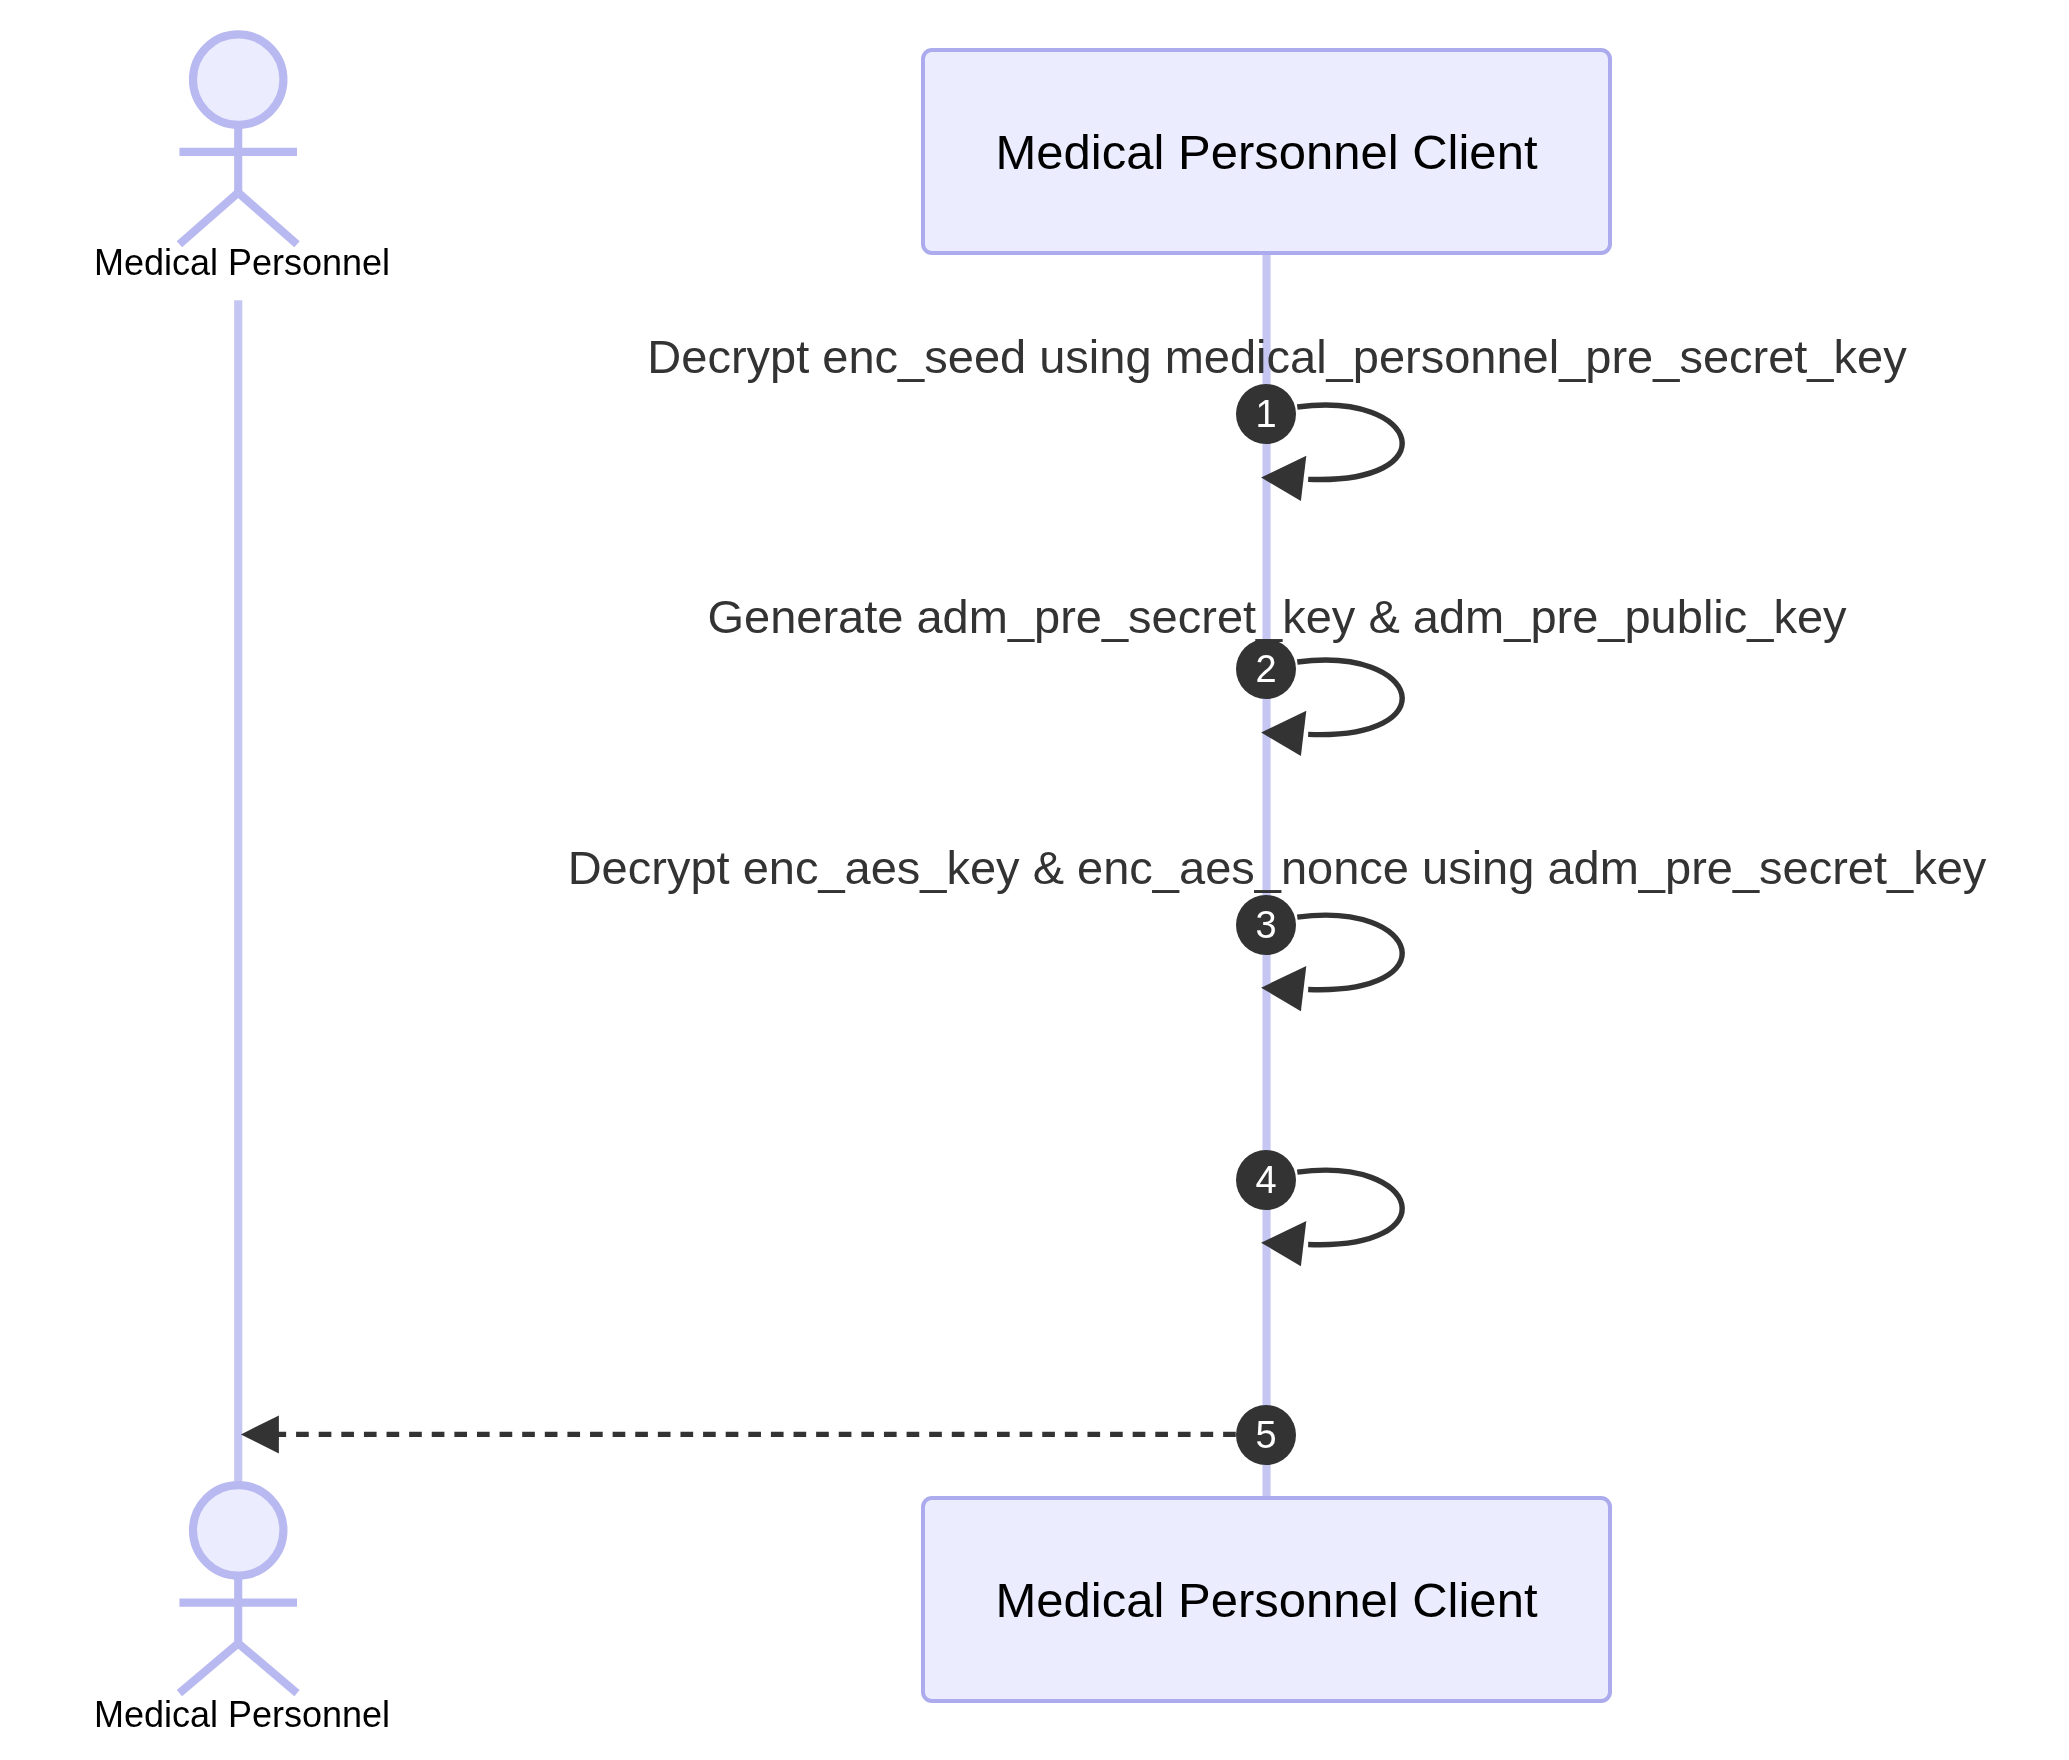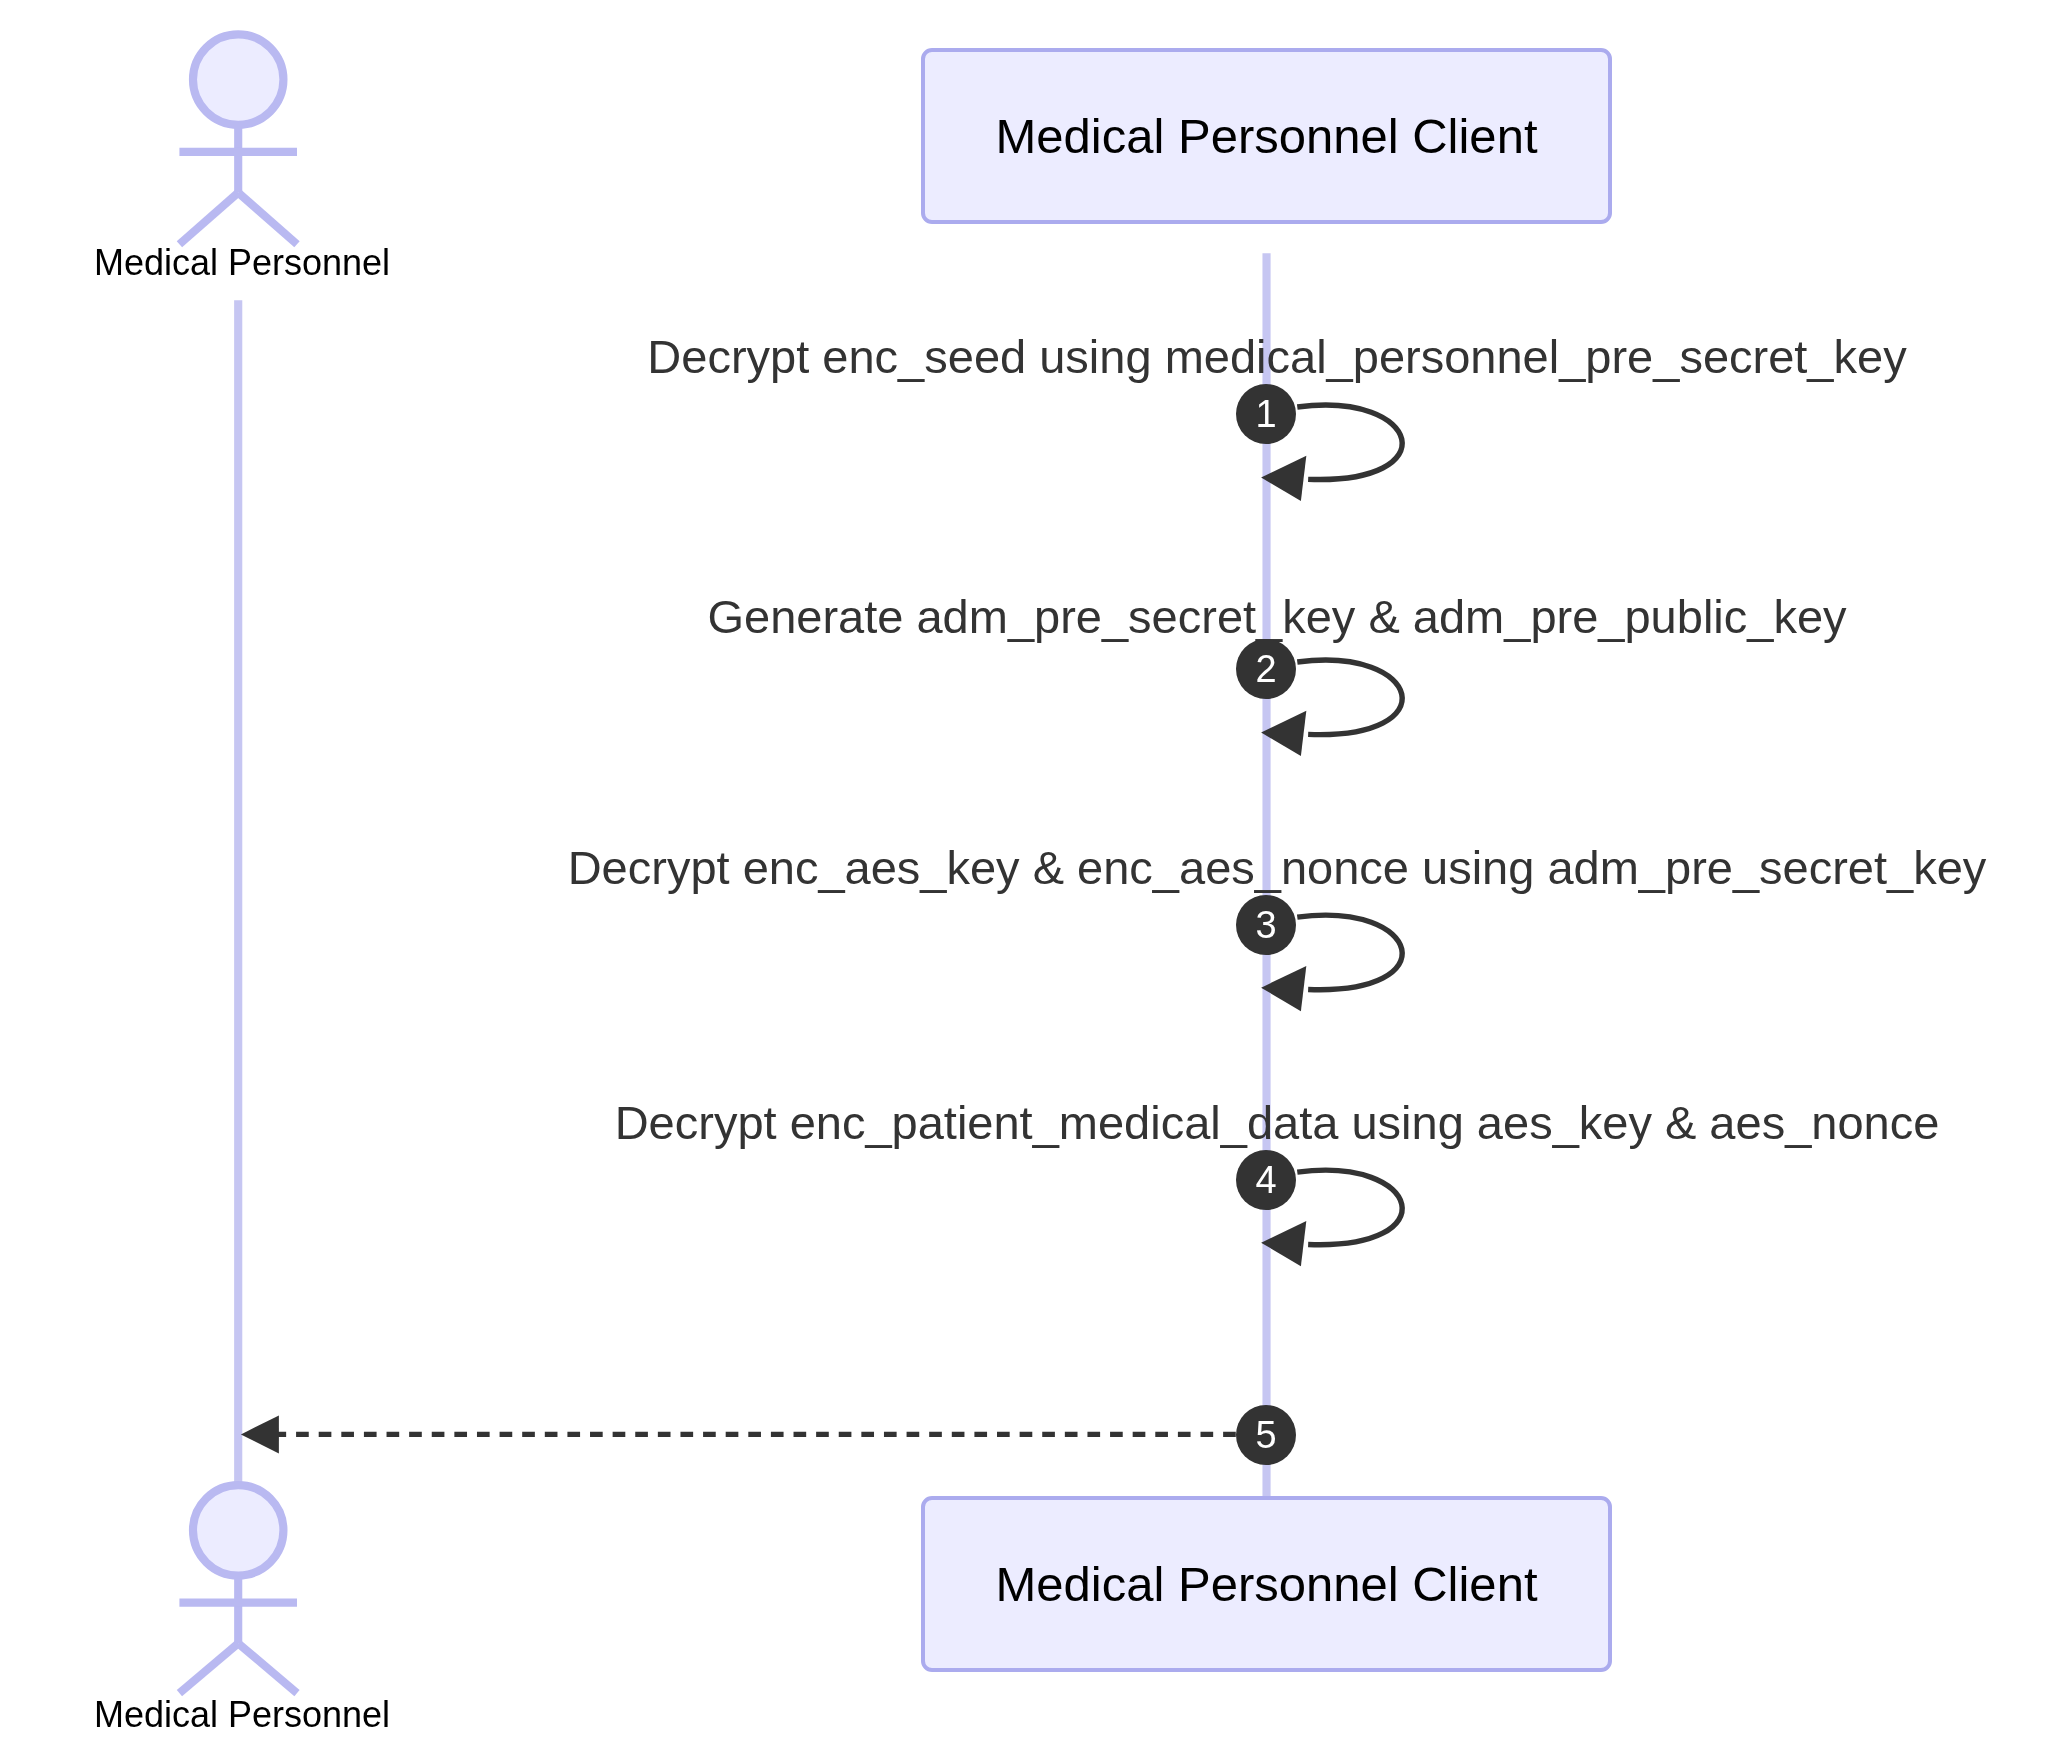--- a/index.html
+++ b/index.html
@@ -31,21 +31,21 @@
     line-height: 1;
   }
   .actor-label {
     font-size: 36px;
     color: #000000;
   }
   .pbox {
     position: absolute;
     left: 921px;
     width: 691px;
-    height: 176px;
+    height: 207px;
     box-sizing: border-box;
     background: #ECECFF;
     border: 4.5px solid #ABABEE;
     border-radius: 11px;
     display: flex;
     align-items: center;
     justify-content: center;
   }
   .pbox-label {
     font-size: 49px;
@@ -129,21 +129,20 @@
   <div class="pbox" style="top:1496px;">
     <span class="pbox-label">Medical Personnel Client</span>
   </div>
 
   <div class="label actor-label" style="left:242px; top:263px;">Medical Personnel</div>
   <div class="label actor-label" style="left:242px; top:1715px;">Medical Personnel</div>
 
   <div class="msg" style="left:1277px; top:356px;text-align:right;">Decrypt enc_seed using medical_personnel_pre_secret_key</div>
   <div class="msg" style="left:1277px; top:616px;">Generate adm_pre_secret_key &amp; adm_pre_public_key</div>
   <div class="msg" style="left:1277px; top:867px;">Decrypt enc_aes_key &amp; enc_aes_nonce using adm_pre_secret_key</div>
-  <div class="msg" style="left:1277px; top:1122px;">Decrypt enc_patient_medical_data using aes_key &amp; aes_nonce</div>
 
   <div class="num" style="left:1266px; top:414px;">1</div>
   <div class="num" style="left:1266px; top:669px;">2</div>
   <div class="num" style="left:1266px; top:925px;">3</div>
   <div class="num" style="left:1266px; top:1180px;">4</div>
   <div class="num" style="left:1266px; top:1435px;">5</div>
 
 </div>
 
 

